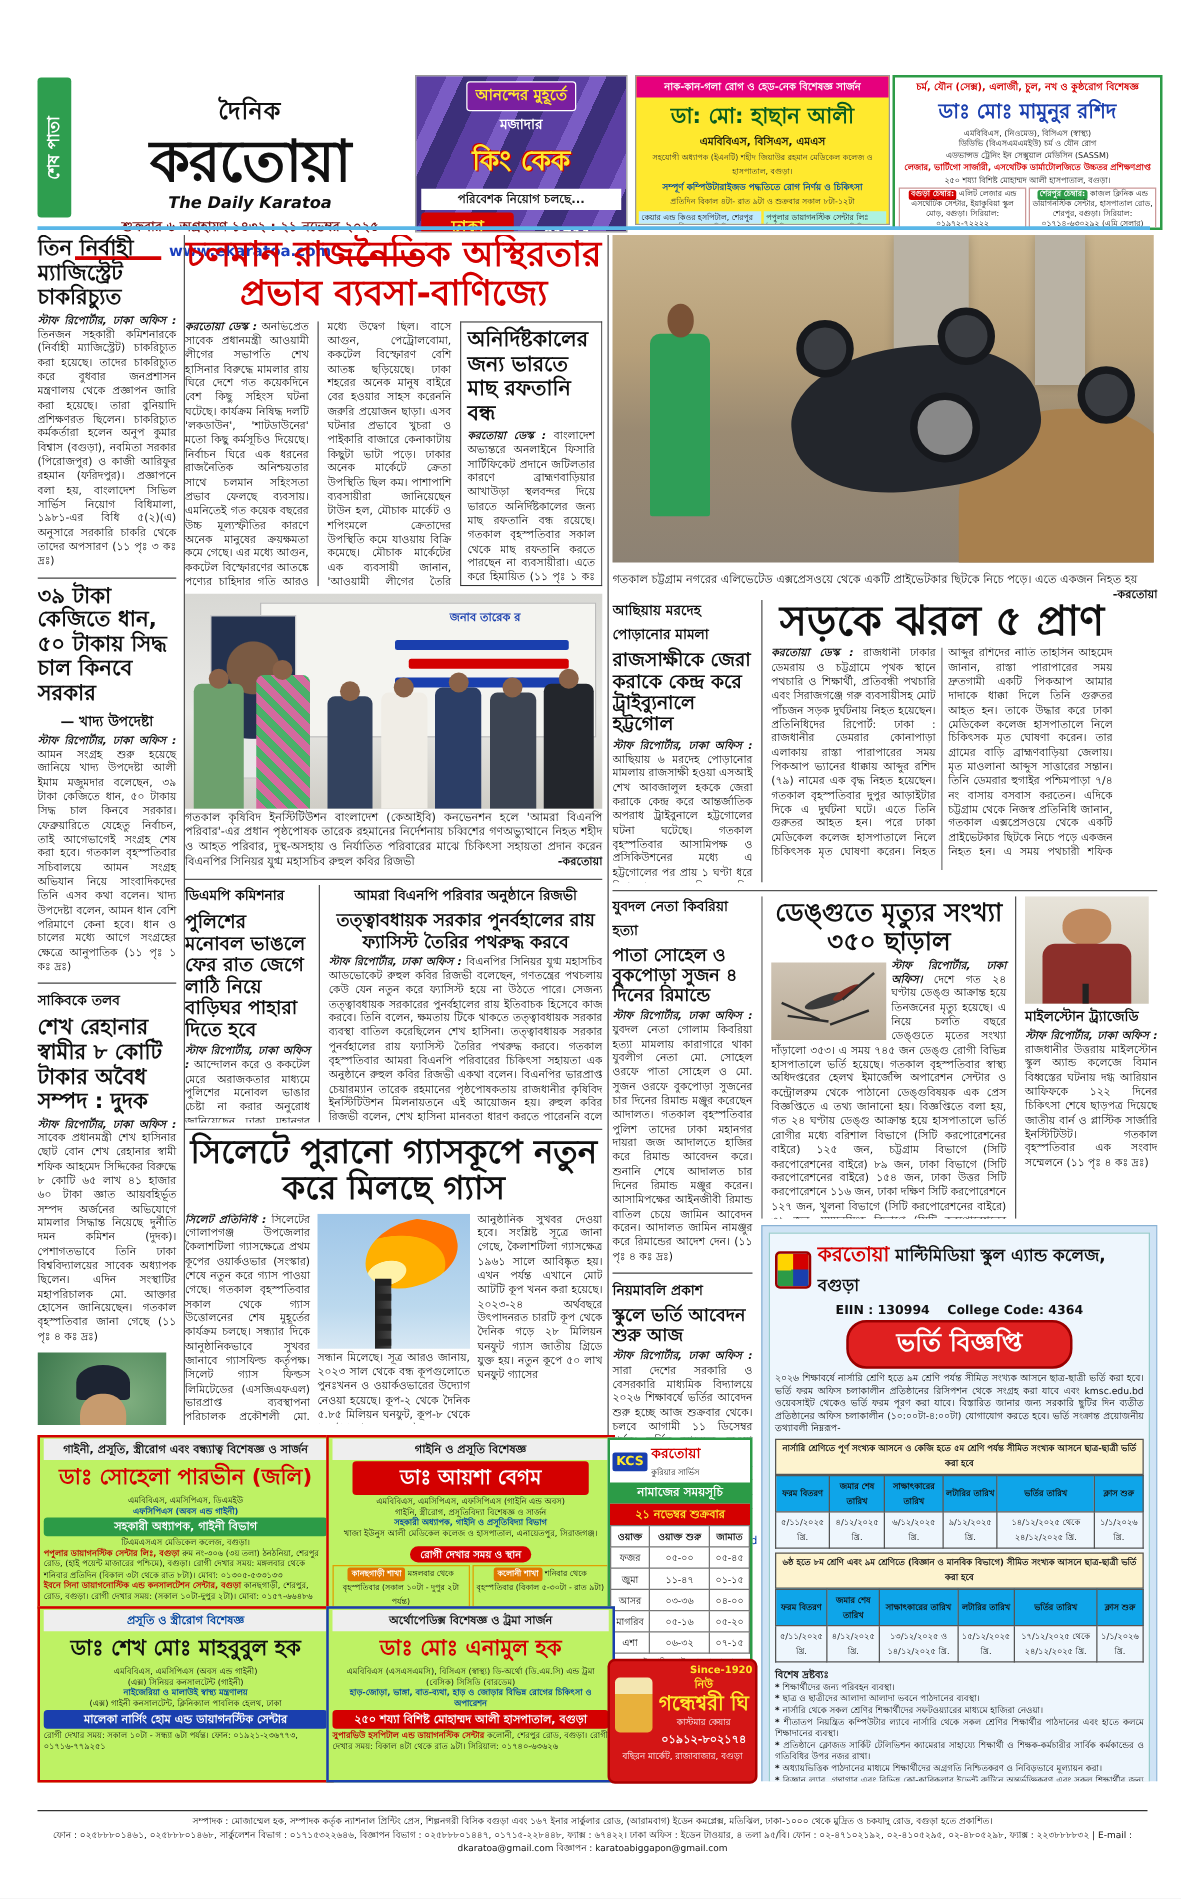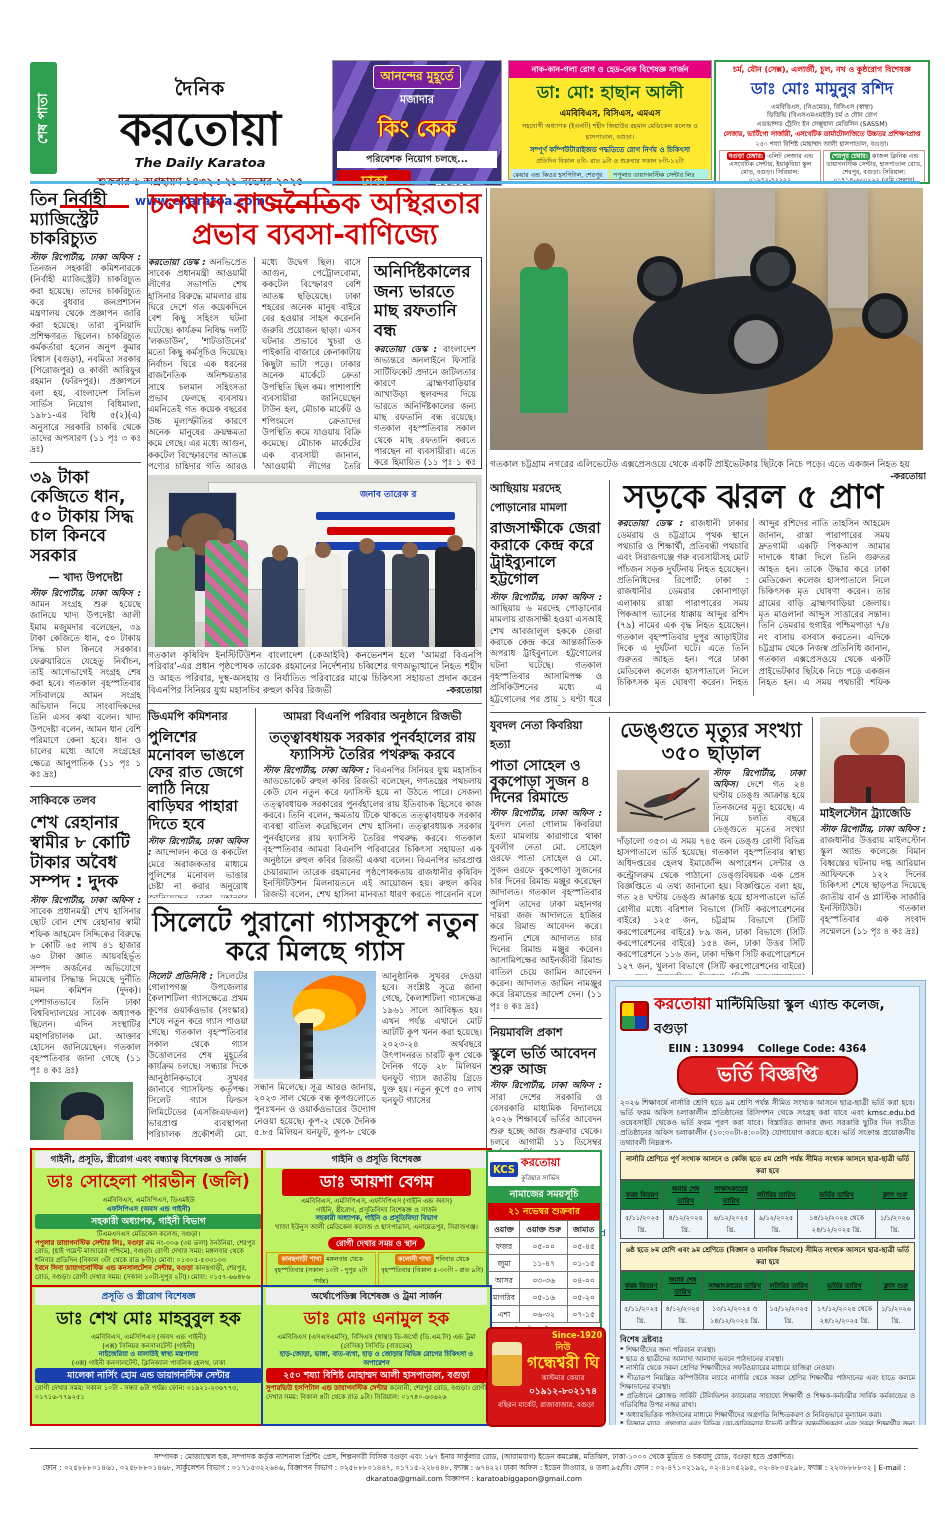--- a/index.html
+++ b/index.html
@@ -130,21 +130,21 @@
   .adm-inner{background:#eef6fd;border:1px solid #9cc;padding:4px;}
   .adm-org-row{display:flex;align-items:center;gap:5px;}
   .adm-logo{width:26px;height:26px;border-radius:4px;background:conic-gradient(#d40000 0 25%,#1a3fae 25% 50%,#2c9b47 50% 75%,#ffd400 75% 100%);border:2px solid #900;}
   .adm-org{font-size:13.5px;font-weight:bold;}
   .adm-org b{color:#d40000;font-size:16px;}
   .adm-codes{font-size:10px;font-weight:bold;text-align:center;margin:2px 0;}
   .adm-title{background:#e02020;color:#fff;font-size:20px;font-weight:bold;text-align:center;border-radius:16px;border:2px solid #900;width:60%;margin:2px auto;padding:1px 0;}
   .adm-intro{font-size:7.4px;text-align:justify;line-height:1.35;margin:3px 0;}
   .adm-table{width:100%;border-collapse:collapse;font-size:6.6px;margin:3px 0;}
   .adm-table caption{border:1px solid #555;background:#fdf3cf;font-weight:bold;font-size:6.8px;padding:1.5px;caption-side:top;}
-  .adm-table th{background:#15803d;text-decoration:underline;}
+  .adm-table th{background:#0ea5e9;}
   .adm-table th,.adm-table td{border:1px solid #555;text-align:center;padding:2px 1px;}
   .adm-special{font-weight:bold;font-size:8px;margin-top:3px;}
   .adm-bullets div{font-size:6.9px;line-height:1.35;text-align:justify;}
   .adm-bullets div:before{content:"* ";font-weight:bold;}
   
   .footer{border-top:1.5px solid #333;font-size:7.2px;text-align:center;line-height:1.5;padding-top:3px;}
 </style>
 </head>
 <body>
 

